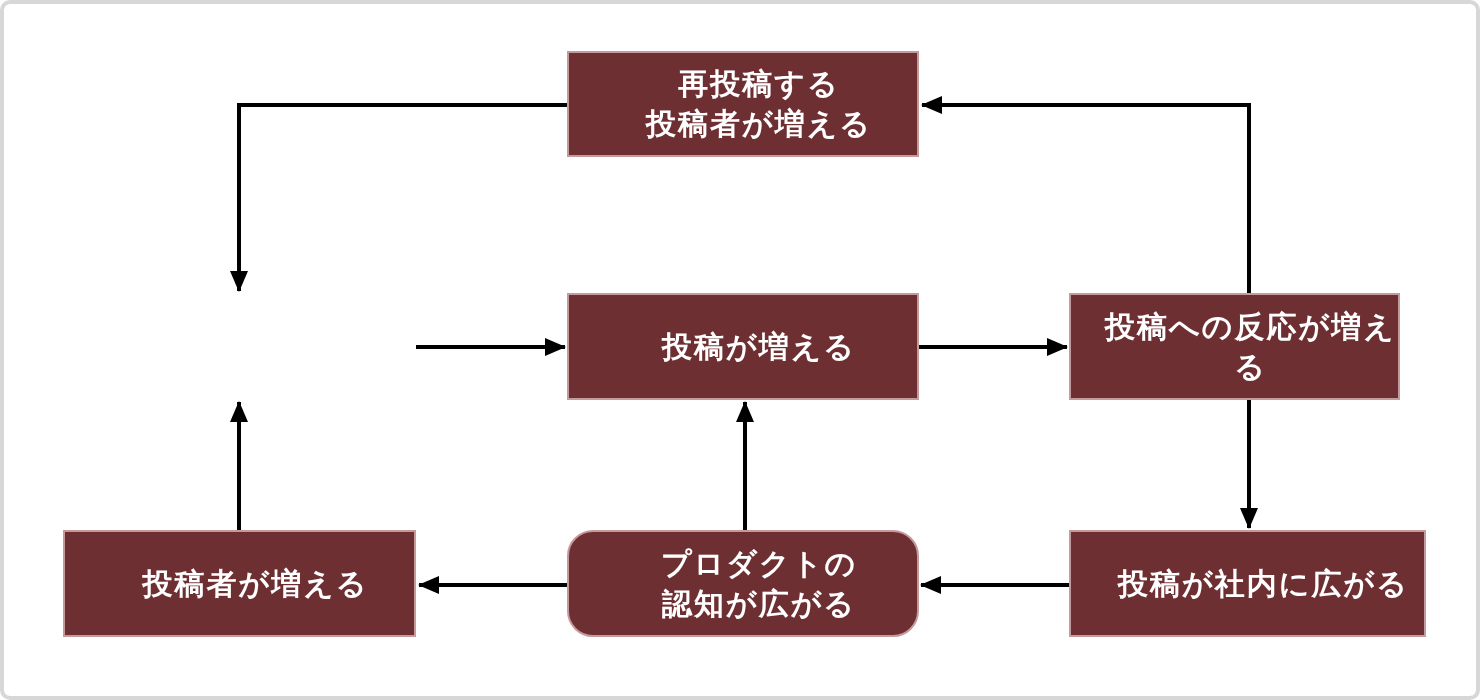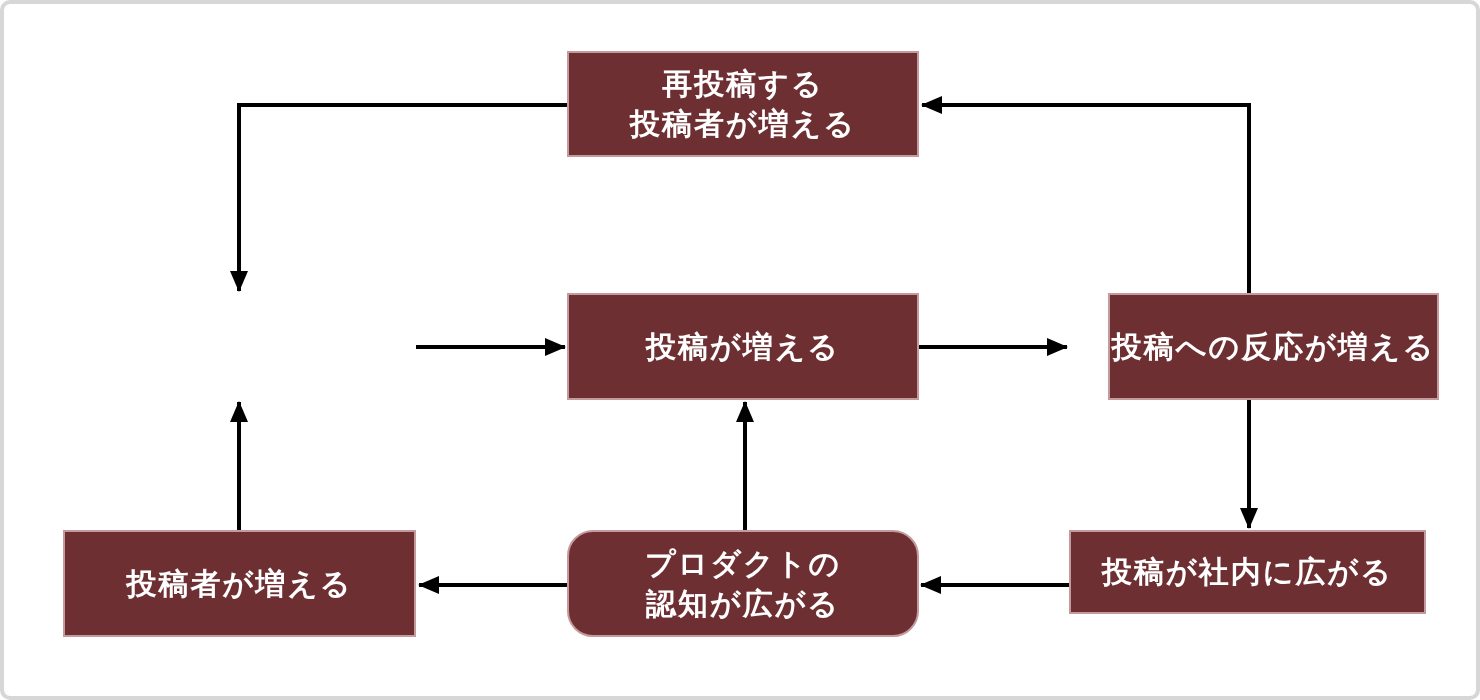--- a/index.html
+++ b/index.html
@@ -42,28 +42,29 @@
     color: var(--node-text, #ffffff);
     display: flex;
     align-items: center;
     justify-content: center;
     text-align: center;
     font-weight: bold;
     font-size: 30px;
     line-height: 40px;
     letter-spacing: 2px;
     white-space: pre-line;
+    padding-left: 32px;
   }
   .n-top        { left: 563px;  top: 47px;  width: 352px; height: 106px; }
   .n-mid-left   { left: 59px;   top: 289px; width: 353px; height: 107px; }
   .n-mid-center { left: 563px;  top: 289px; width: 352px; height: 107px; }
-  .n-mid-right  { left: 1065px; top: 289px; width: 331px; height: 107px; margin-left: 39px; }
+  .n-mid-right  { left: 1065px; top: 289px; width: 331px; height: 107px; }
   .n-bot-left   { left: 59px;   top: 526px; width: 353px; height: 107px; }
   .n-bot-center { left: 563px;  top: 526px; width: 352px; height: 107px; border-radius: 26px; }
-  .n-bot-right  { left: 1065px; top: 526px; width: 357px; height: 84px; }
+  .n-bot-right  { left: 1065px; top: 526px; width: 357px; height: 107px; }
 </style>
 </head>
 <body>
 
 <div class="frame">
 
   <svg class="arrows" viewBox="0 0 1480 700" xmlns="http://www.w3.org/2000/svg">
     <defs>
       <marker id="ah" markerUnits="userSpaceOnUse" markerWidth="22" markerHeight="20" refX="20" refY="10" orient="auto">
         <path class="head" d="M0,1 L21,10 L0,19 Z"></path>

